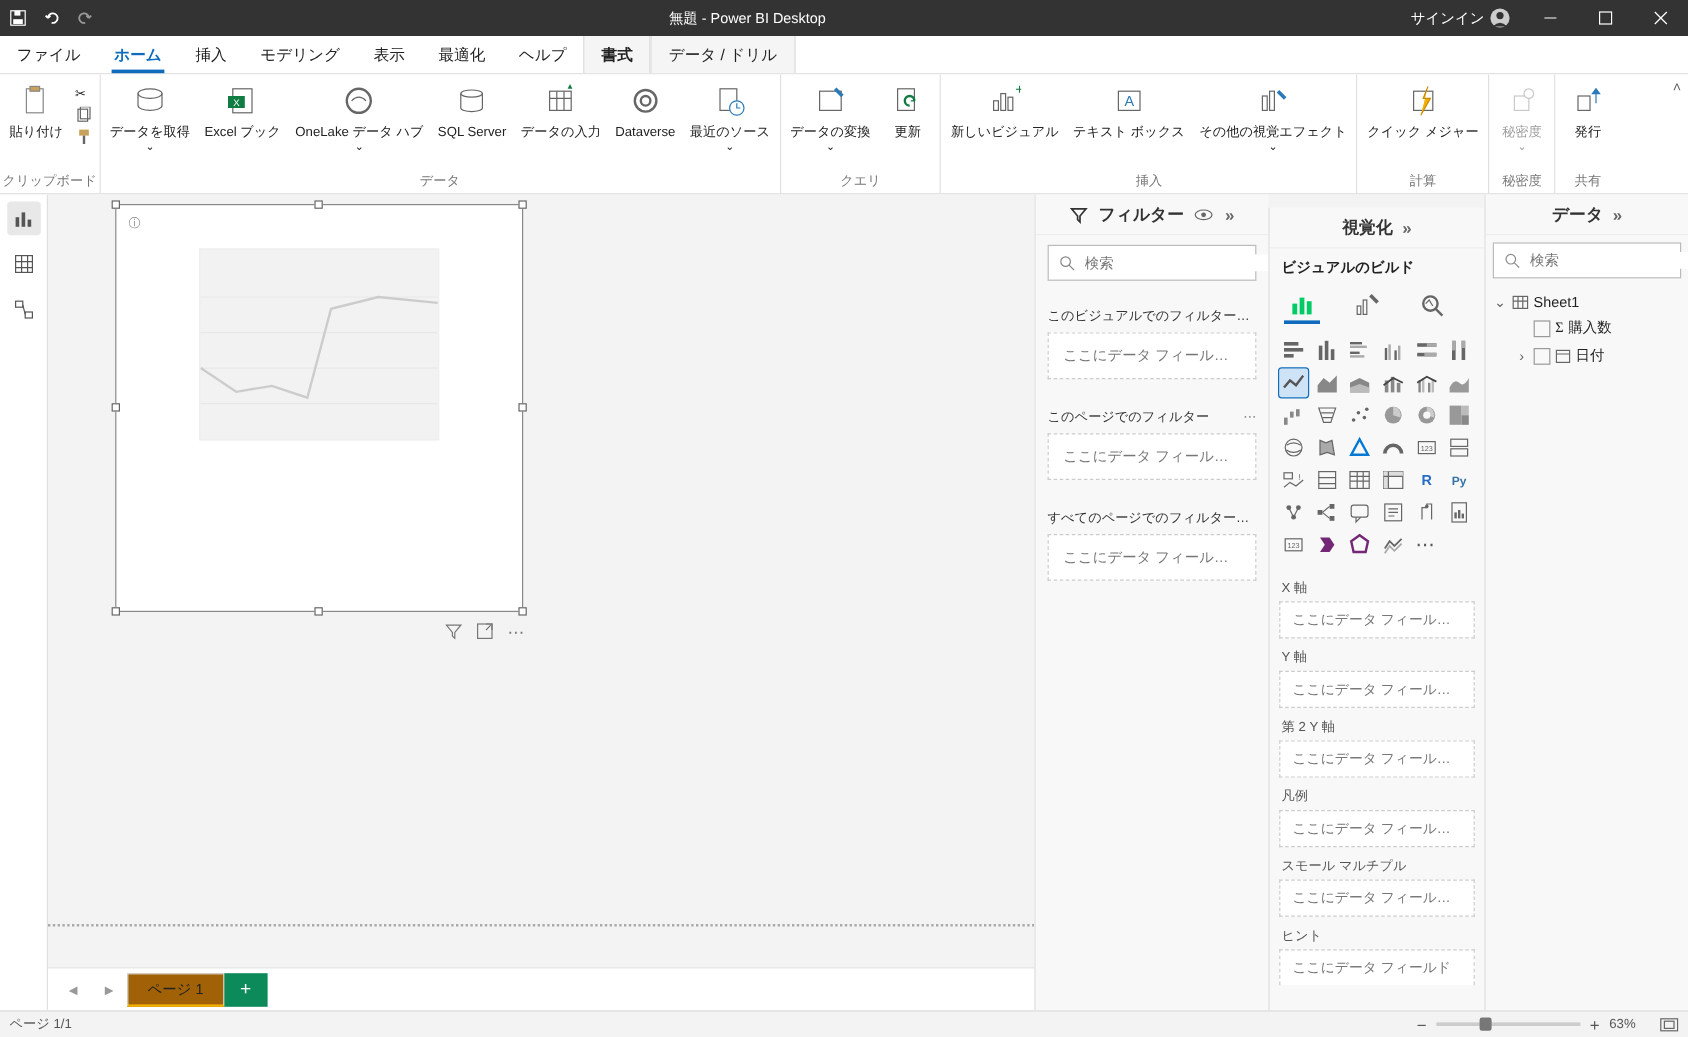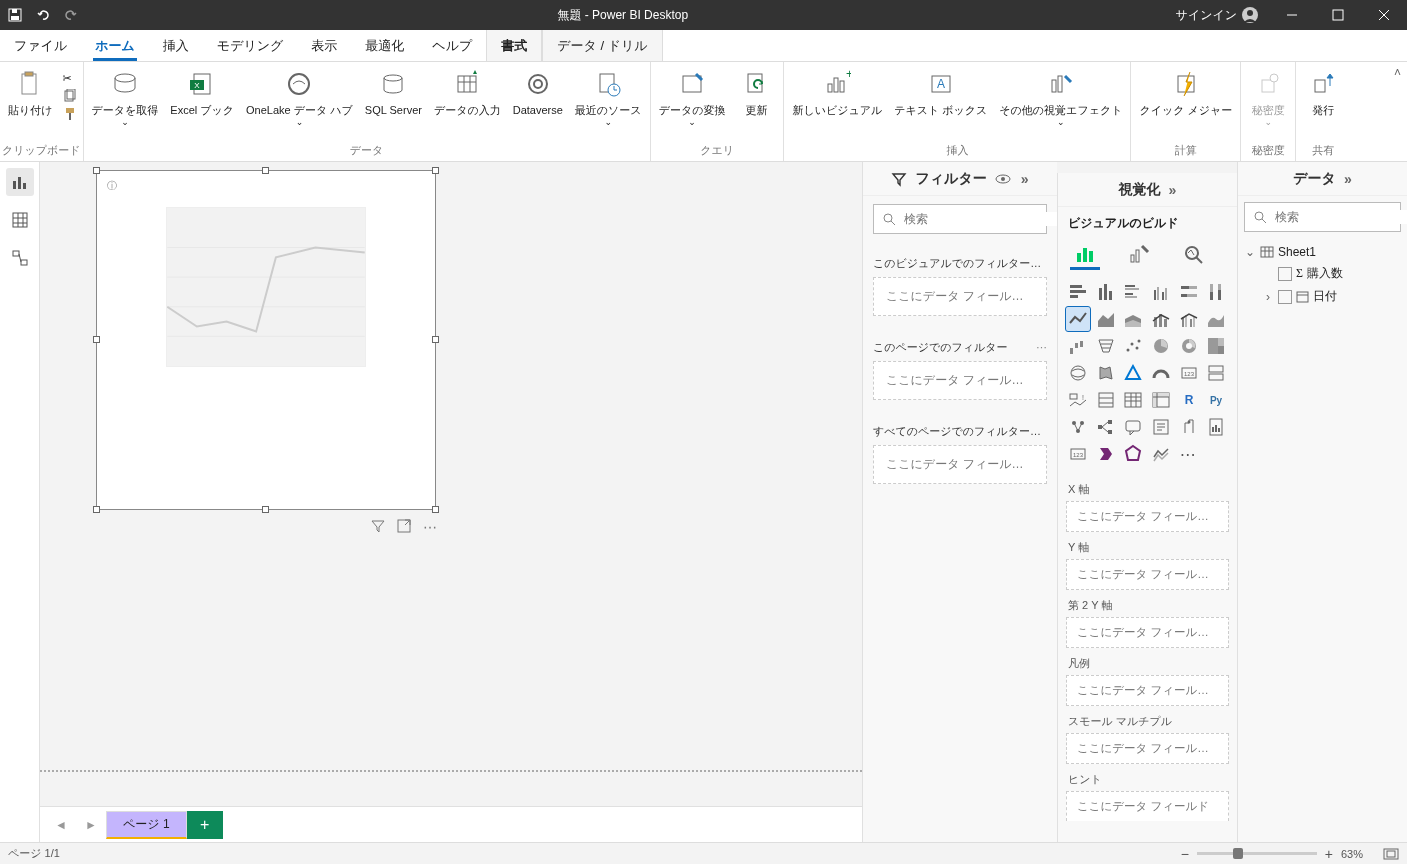--- a/index.html
+++ b/index.html
@@ -50,21 +50,21 @@
 .hand.ml { left:-4px; top:50%; margin-top:-4px; } .hand.mr { right:-4px; top:50%; margin-top:-4px; }
 .visual-hint { display:flex; align-items:center; gap:6px; font-size:10px; color:#888; padding:8px 10px; }
 .visual-body { margin:6px auto 0; width:200px; height:160px; background:#f2f2f2; position:relative; border:1px solid #eee; display:flex; align-items:flex-end; }
 .visual-body svg { width:100%; height:100%; }
 .visual-tools { position:absolute; right:-2px; bottom:-26px; display:flex; gap:12px; color:#777; }
 .visual-tools span { cursor:pointer; font-size:14px; }
 
 
 .pagetabs { height:36px; background:#fff; border-top:1px solid #e0e0e0; display:flex; align-items:center; padding-left:6px; gap:0; }
 .pgnav { width:30px; height:28px; display:flex; align-items:center; justify-content:center; color:#999; cursor:pointer; }
-.pgtab { padding:0 16px; height:28px; display:flex; align-items:center; border:1px solid #ddd; background:#c4b5fd; font-size:12px; cursor:pointer; border-bottom:2px solid #f3b000; }
+.pgtab { padding:0 16px; height:28px; display:flex; align-items:center; border:1px solid #ddd; background:#a16207; font-size:12px; cursor:pointer; border-bottom:2px solid #f3b000; }
 .pgadd { width:36px; height:28px; background:#0d8a5a; color:#fff; display:flex; align-items:center; justify-content:center; font-size:16px; cursor:pointer; }
 
 
 .pane { background:#f8f8f8; border-left:1px solid #e0e0e0; display:flex; flex-direction:column; overflow:hidden; }
 .pane-hdr { height:34px; display:flex; align-items:center; padding:0 10px; font-size:14px; font-weight:600; color:#333; gap:8px; border-bottom:1px solid #eee; justify-content:center; }
 .pane-hdr .left { display:flex; align-items:center; gap:8px; }
 .pane-hdr .icns { display:flex; align-items:center; gap:10px; color:#666; }
 
 
 .filterpane { width:195px; }

